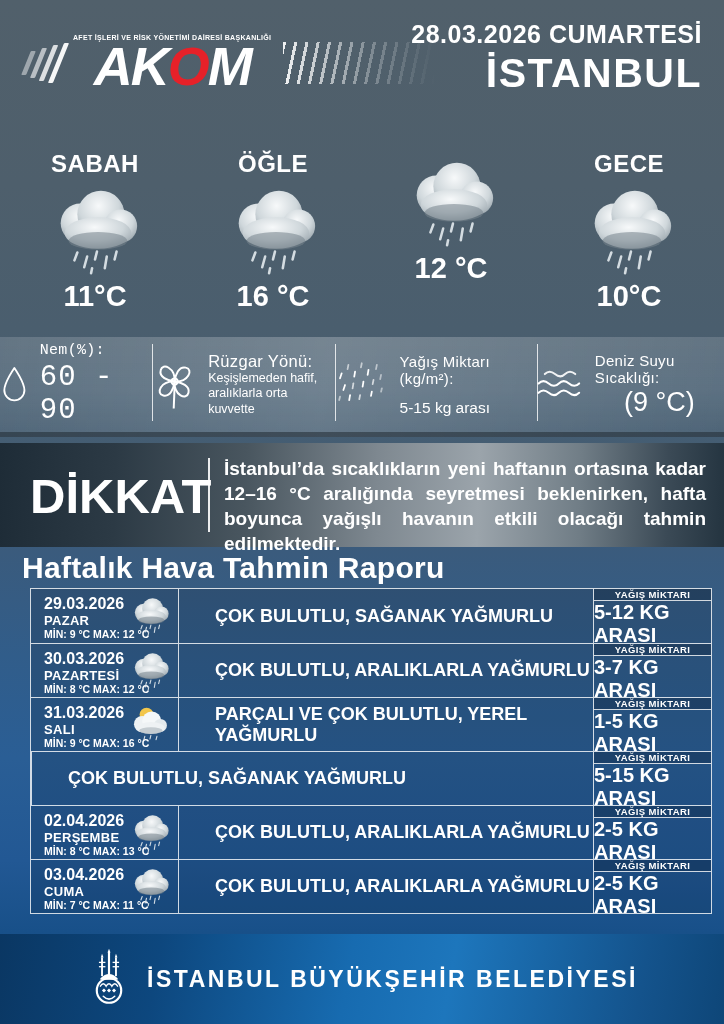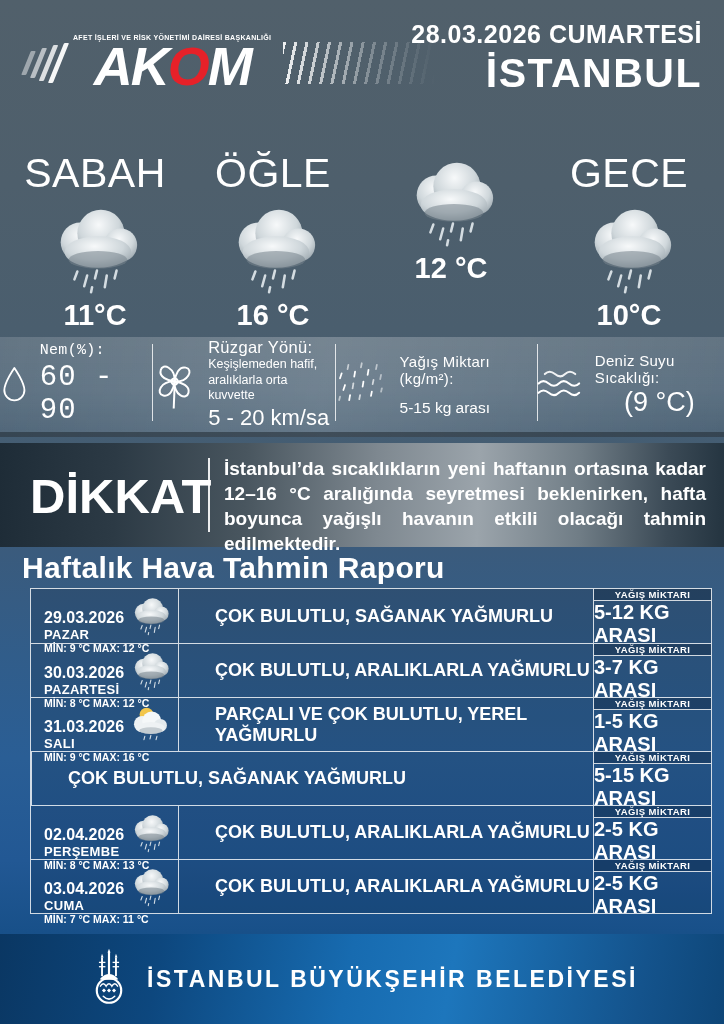--- a/index.html
+++ b/index.html
@@ -27,21 +27,21 @@
     background:repeating-linear-gradient(102deg, rgba(255,255,255,.92) 0 3px, rgba(255,255,255,0) 3px 11px);
     -webkit-mask-image:linear-gradient(90deg,#000 0%, rgba(0,0,0,.3) 55%, transparent 95%);
     mask-image:linear-gradient(90deg,#000 0%, rgba(0,0,0,.3) 55%, transparent 95%);
   }
   .datecity { position:absolute; right:22px; top:20px; text-align:right; }
   .date-label { font-size:25px; font-weight:700; letter-spacing:.5px; }
   .city-label { font-size:41px; font-weight:800; letter-spacing:1.5px; margin-top:1px; }
   
   .periods { position:absolute; top:150px; left:6px; right:6px; display:flex; }
   .period { flex:1; display:flex; flex-direction:column; align-items:center; }
-  .p-label { font-size:41px; font-weight:400; letter-spacing:.5px; }
+  .p-label { font-size:24px; font-weight:700; letter-spacing:.5px; }
   .p-icon { margin-top:4px; }
   .p-temp { font-size:29px; font-weight:700; margin-top:0px; }
   
   .stats { position:absolute; top:337px; left:0; width:724px; height:100px; display:flex;
     box-sizing:border-box; border-bottom:5px solid rgba(12,22,30,.5);
     background:
       linear-gradient(100deg, rgba(255,255,255,.05), rgba(255,255,255,.16) 45%, rgba(255,255,255,.04)),
       linear-gradient(180deg, rgba(255,255,255,.10), rgba(160,175,185,.16) 55%, rgba(90,105,115,.12));
   }
   .stat { position:relative; height:100%; display:flex; align-items:center; justify-content:center; gap:11px; box-sizing:border-box; }
@@ -61,21 +61,21 @@
   }
   .w-title { position:absolute; left:30px; top:25px; font-size:49px; font-weight:800; }
   .w-divider { position:absolute; left:208px; top:15px; bottom:15px; width:2px; background:rgba(255,255,255,.9); }
   .w-text { position:absolute; left:224px; right:18px; top:13px; font-size:19px; font-weight:700; line-height:1.32; text-align:justify; }
   
   .weekly-title { position:absolute; left:22px; top:551px; font-size:30px; font-weight:700; letter-spacing:.3px; }
   .table { position:absolute; left:30px; top:588px; width:682px; box-sizing:border-box;
     border:1px solid rgba(255,255,255,.8); background:rgba(10,28,48,.18); }
   .row { display:flex; height:54px; box-sizing:border-box; }
   .row + .row { border-top:1px solid rgba(255,255,255,.8); }
-  .c-date { width:147px; position:relative; padding:20px 0 5px 13px; box-sizing:border-box;
+  .c-date { width:147px; position:relative; padding:6px 0 5px 13px; box-sizing:border-box;
     display:flex; flex-direction:column; justify-content:space-between; }
   .r-date { font-size:16px; font-weight:700; }
   .r-day { font-size:13px; font-weight:700; letter-spacing:.3px; }
   .r-minmax { font-size:10.5px; font-weight:700; }
   .c-icon { position:absolute; right:2px; top:5px; }
   .c-desc { flex:1; border-left:1px solid rgba(255,255,255,.8); display:flex; align-items:center;
     padding-left:36px; font-size:18px; font-weight:700; }
   .c-rain { width:118px; border-left:1px solid rgba(255,255,255,.8); display:flex; flex-direction:column; box-sizing:border-box; }
   .rain-h { height:17px; display:flex; align-items:center; justify-content:center;
     font-size:9.5px; font-weight:700; letter-spacing:.4px;
@@ -252,21 +252,20 @@
       </div>
     </div>
     <div class="stat s2">
       <svg width="46" height="54">
           <use href="#sym-pinwheel"></use>
         </svg>
       <div class="txt">
         <div class="s-label">Rüzgar Yönü:</div>
         <div class="s-desc">Keşişlemeden hafif,</div>
         <div class="s-desc">aralıklarla orta kuvvette</div>
-        <div class="s-value">5 - 20 km/sa</div>
       </div>
     </div>
     <div class="stat s3">
       <svg width="58" height="58">
           <use href="#sym-raincluster"></use>
         </svg>
       <div class="txt">
         <div class="s-label">Yağış Miktarı (kg/m²):</div>
         <div class="s-value">5-15 kg arası</div>
       </div>

